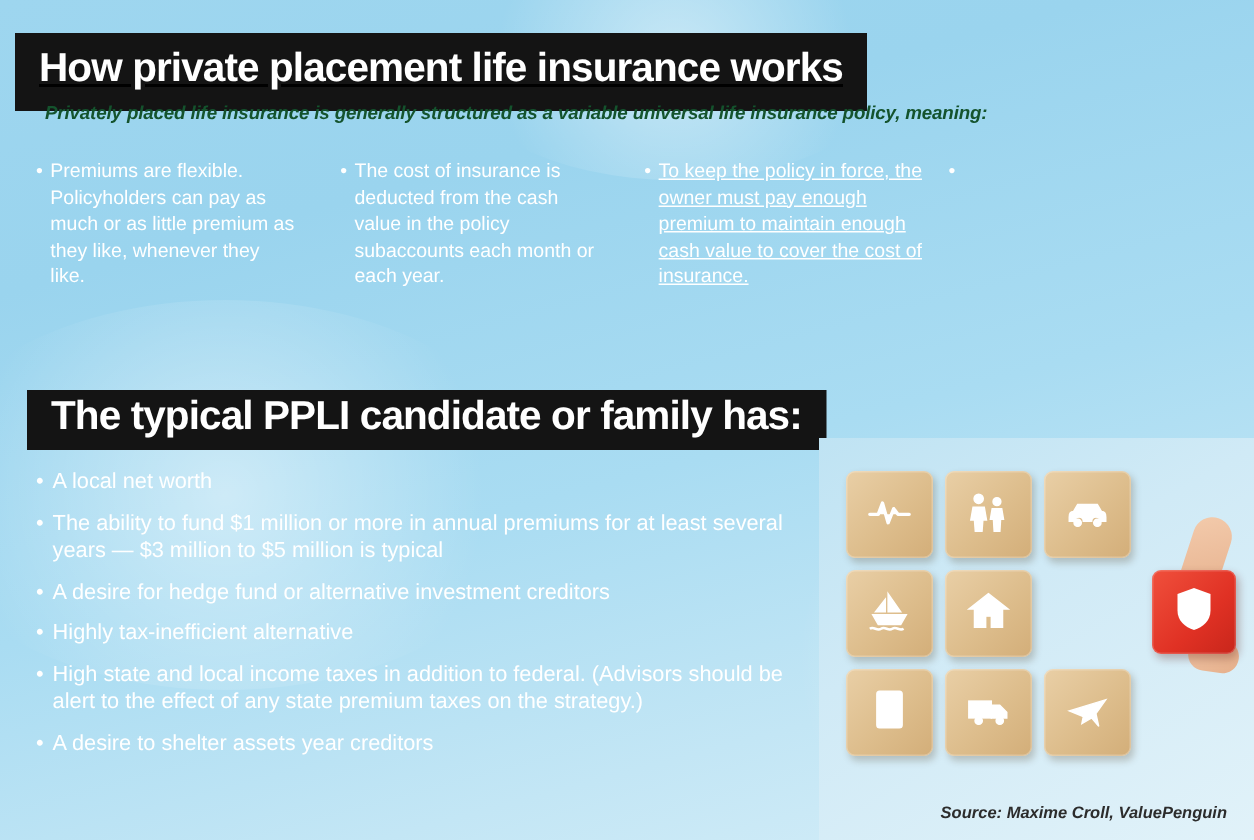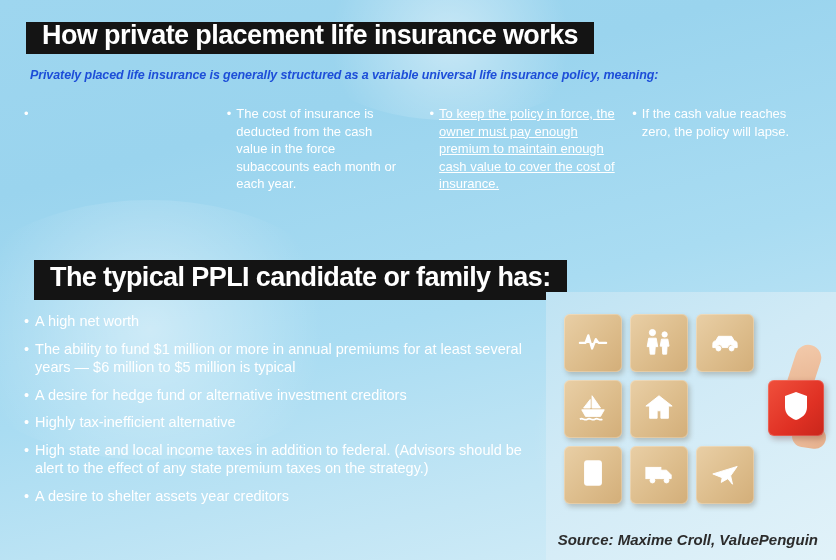--- a/index.html
+++ b/index.html
@@ -33,30 +33,30 @@
     padding: 4px 16px 8px 16px;
   }
   .hdr-bar h1 {
     color: #ffffff;
     font-size: 27px;
     font-weight: bold;
     letter-spacing: -0.6px;
     line-height: 1.1;
     white-space: nowrap;
   }
-  #headline-1 { left: 26px; top: 22px; height: 32px; }
-  #headline-2 { left: 34px; top: 260px; height: 40px; }
+  #headline-1 { left: 10px; top: 22px; height: 52px; text-decoration: underline; }
+  #headline-2 { left: 18px; top: 260px; height: 40px; }
 
   
   .subtitle {
     position: absolute;
     left: 30px;
     top: 68px;
     width: 790px;
-    color: #1d4ed8;
+    color: #14532d;
     font-size: 12.5px;
     font-style: italic;
     font-weight: bold;
     letter-spacing: -0.1px;
   }
 
   
   .cols {
     position: absolute;
     left: 24px;
@@ -108,21 +108,21 @@
     margin-right: 6px;
   }
   .list .li .txt { flex: 1 1 auto; }
 
   
   .source {
     position: absolute;
     right: 18px;
     bottom: 12px;
     color: #2c2c2c;
-    font-size: 15px;
+    font-size: 11px;
     font-style: italic;
     font-weight: bold;
   }
 
   
   .photo {
     position: absolute;
     right: 0;
     top: 292px;
     width: 290px;
@@ -202,54 +202,54 @@
 <div class="hdr-bar" id="headline-1">
   <h1>How private placement life insurance works</h1>
 </div>
 
 <div class="subtitle">Privately placed life insurance is generally structured as a variable universal life insurance policy, meaning:</div>
 
 <div class="cols">
   <div class="col col-1">
     <div class="bullet-row">
       <span class="dot">•</span>
+      <span class="txt">Premiums are flexible. Policyholders can pay as much or as little premium as they like, whenever they like.</span>
     </div>
   </div>
   <div class="col col-2">
     <div class="bullet-row">
       <span class="dot">•</span>
-      <span class="txt">The cost of insurance is deducted from the cash value in the force subaccounts each month or each year.</span>
+      <span class="txt">The cost of insurance is deducted from the cash value in the policy subaccounts each month or each year.</span>
     </div>
   </div>
   <div class="col col-3">
     <div class="bullet-row">
       <span class="dot">•</span>
       <span class="txt">To keep the policy in force, the owner must pay enough premium to maintain enough cash value to cover the cost of insurance.</span>
     </div>
   </div>
   <div class="col col-4">
     <div class="bullet-row">
       <span class="dot">•</span>
-      <span class="txt">If the cash value reaches zero, the policy will lapse.</span>
     </div>
   </div>
 </div>
 
 <div class="hdr-bar" id="headline-2">
   <h1>The typical PPLI candidate or family has:</h1>
 </div>
 
 <div class="list">
   <div class="li">
     <span class="dot">•</span>
-    <span class="txt">A high net worth</span>
-  </div>
-  <div class="li">
-    <span class="dot">•</span>
-    <span class="txt">The ability to fund $1 million or more in annual premiums for at least several years — $6 million to $5 million is typical</span>
+    <span class="txt">A local net worth</span>
+  </div>
+  <div class="li">
+    <span class="dot">•</span>
+    <span class="txt">The ability to fund $1 million or more in annual premiums for at least several years — $3 million to $5 million is typical</span>
   </div>
   <div class="li">
     <span class="dot">•</span>
     <span class="txt">A desire for hedge fund or alternative investment creditors</span>
   </div>
   <div class="li">
     <span class="dot">•</span>
     <span class="txt">Highly tax-inefficient alternative</span>
   </div>
   <div class="li">

